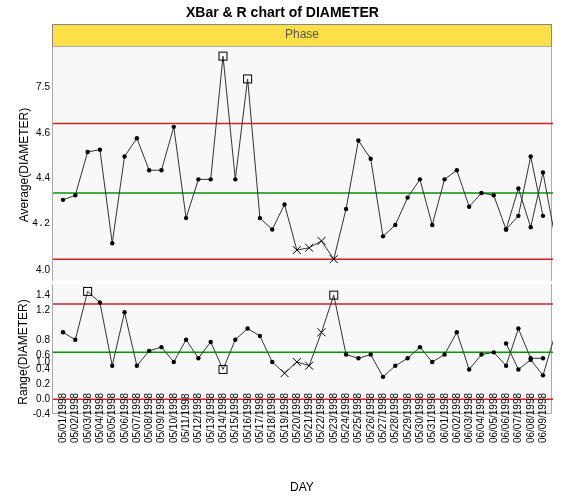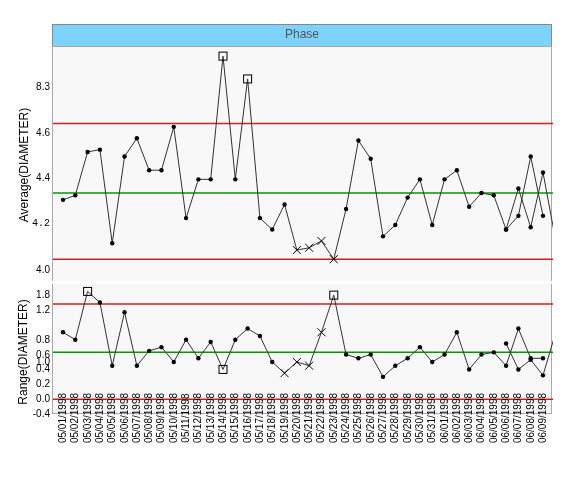--- a/index.html
+++ b/index.html
@@ -27,21 +27,21 @@
     font-weight: bold;
     font-size: 14px;
   }
   .phase-box {
     position: absolute;
     left: 52px;
     top: 24px;
     width: 500px;
     height: 34px;
     border: 1px solid #888;
-    background: #7dd3fc;
+    background: #fde047;
     box-sizing: border-box;
     text-align: center;
     line-height: 18px;
     font-size: 12px;
     color: #555;
   }
   .panel {
     position: absolute;
     left: 52px;
     width: 500px;
@@ -112,43 +112,44 @@
   svg .series { stroke: #333; stroke-width: 1; fill: none; }
   svg .pt { fill: #000; }
   svg .pt-square { fill: none; stroke: #000; stroke-width: 1; }
   svg .pt-x { stroke: #000; stroke-width: 1; }
 </style>
 </head>
 <body>
 
 <div class="chart-wrap">
 
+  <div class="chart-title">XBar &amp; R chart of DIAMETER</div>
 
   <div class="phase-box">Phase</div>
 
   <div class="y-axis-label" style="left:-33px; top:158px;">Average(DIAMETER)</div>
   <div class="y-axis-label" style="left:-30px; top:345px;">Range(DIAMETER)</div>
 
   <div class="y-ticks" style="left:20px; top:46px; width:30px; height:235px;" id="yticks-xbar">
       <div class="y-tick" style="top: 223.592px;">4.0</div>
       <div class="y-tick" style="top: 177.961px; font-family: Liberation Mono, monospace;">4.2</div>
       <div class="y-tick" style="top: 132.33px;">4.4</div>
       <div class="y-tick" style="top: 86.699px;">4.6</div>
-      <div class="y-tick" style="top: 41.068px;">8.3</div>
+      <div class="y-tick" style="top: 41.068px;">7.5</div>
     </div>
   <div class="y-ticks" style="left:20px; top:284px; width:30px; height:130px;" id="yticks-range">
       <div class="y-tick" style="top: 130px;">-0.4</div>
       <div class="y-tick" style="top: 115.143px;">0.0</div>
       <div class="y-tick" style="top: 100.286px; margin-left: 12px;">0.2</div>
       <div class="y-tick" style="top: 85.4286px;">0.4</div>
       <div class="y-tick" style="top: 70.5714px;">0.6</div>
       <div class="y-tick" style="top: 55.7143px; padding-left: 26px;">0.8</div>
       <div class="y-tick" style="top: 40.8571px; margin-top: 37px;">1.0</div>
       <div class="y-tick" style="top: 26px;">1.2</div>
-      <div class="y-tick" style="top: 11.1429px;">1.8</div>
+      <div class="y-tick" style="top: 11.1429px;">1.4</div>
     </div>
 
   <div class="panel xbar">
     <svg id="svg-xbar" width="500" height="235">
         <line x1="0" x2="500" y1="76.43203883495164" y2="76.43203883495164" class="limit-red"></line>
         <line x1="0" x2="500" y1="212.18446601941756" y2="212.18446601941756" class="limit-red"></line>
         <line x1="0" x2="500" y1="146.01941747572823" y2="146.01941747572823" class="center-green"></line>
         <path d="M10 152.86407766990305 L22.307692307692307 148.30097087378647 L34.61538461538461 104.95145631067976 L46.92307692307693 102.66990291262135 L59.230769230769226 196.21359223300973 L71.53846153846153 109.5145631067962 L83.84615384615385 91.26213592233017 L96.15384615384616 123.20388349514562 L108.46153846153845 123.20388349514562 L120.76923076923077 79.85436893203894 L133.07692307692307 171.11650485436888 L145.3846153846154 132.33009708737862 L157.6923076923077 132.33009708737862 L170 9.126213592233 L182.30769230769232 132.33009708737862 L194.6153846153846 31.941747572815643 L206.9230769230769 171.11650485436888 L219.23076923076923 182.52427184466032 L231.53846153846155 157.42718446601947 L243.84615384615384 203.05825242718456 L256.15384615384613 200.77669902912635 L268.46153846153845 193.93203883495153 L280.7692307692308 212.18446601941756 L293.0769230769231 161.99029126213605 L305.3846153846154 93.54368932038835 L317.69230769230774 111.7961165048544 L330 189.3689320388349 L342.3076923076923 177.9611650485437 L354.61538461538464 150.58252427184465 L366.9230769230769 132.33009708737862 L379.2307692307692 177.9611650485437 L391.5384615384615 132.33009708737862 L403.8461538461538 123.20388349514562 L416.15384615384613 159.70873786407768 L428.46153846153845 146.01941747572823 L440.7692307692308 148.30097087378647 L453.0769230769231 182.52427184466032 L465.38461538461536 168.83495145631068 L477.6923076923077 109.5145631067962 L490 168.83495145631068 " class="series"></path>
         <path d="M453.0769230769231 182.52427184466032 L465.38461538461536 141.45631067961165 L477.6923076923077 180.2427184466019 L490 125.48543689320401 L502.30769230769226 191.65048543689332 " class="series"></path>
         <circle cx="453.0769230769231" cy="182.52427184466032" r="2.2" class="pt"></circle>
@@ -297,14 +298,15 @@
       <div class="x-tick" style="left: 403.846px;">06/02/1998</div>
       <div class="x-tick" style="left: 416.154px;">06/03/1998</div>
       <div class="x-tick" style="left: 428.462px;">06/04/1998</div>
       <div class="x-tick" style="left: 440.769px;">06/05/1998</div>
       <div class="x-tick" style="left: 453.077px;">06/06/1998</div>
       <div class="x-tick" style="left: 465.385px;">06/07/1998</div>
       <div class="x-tick" style="left: 477.692px;">06/08/1998</div>
       <div class="x-tick" style="left: 490px;">06/09/1998</div>
     </div>
 
+  <div class="x-axis-label" style="top:480px;">DAY</div>
 
 </div>
 
 </body></html>

